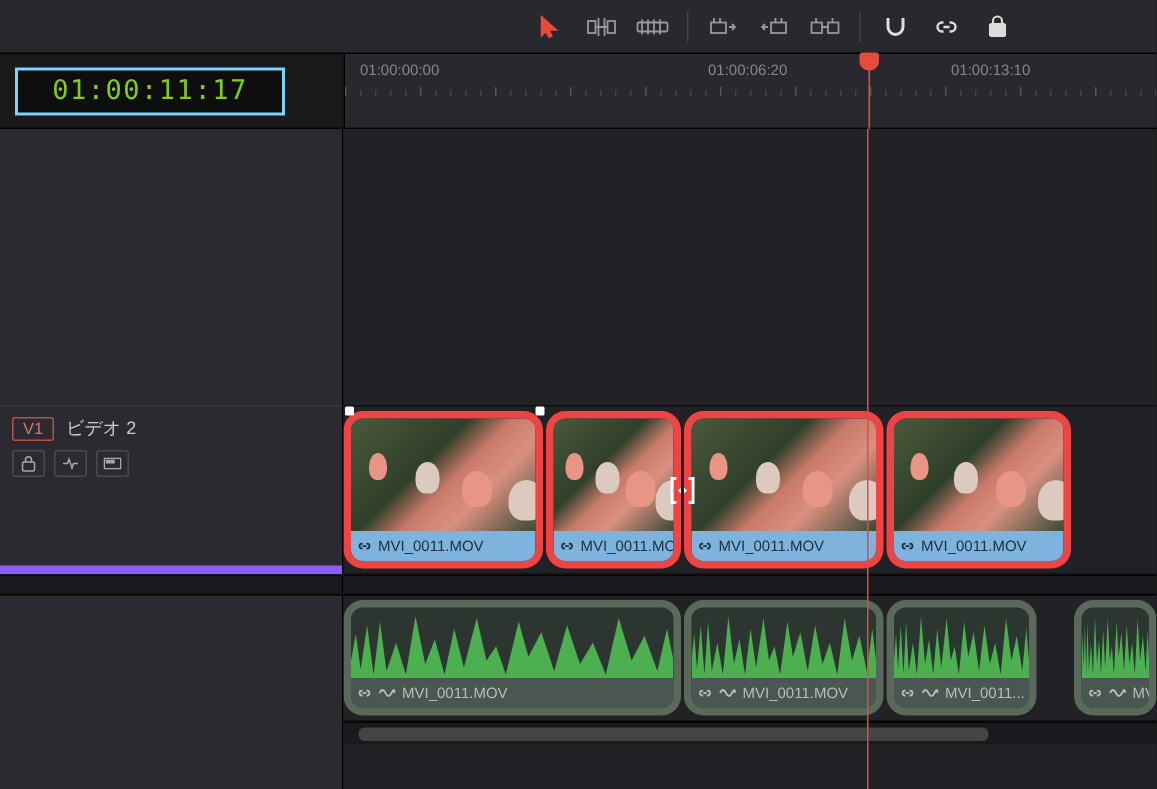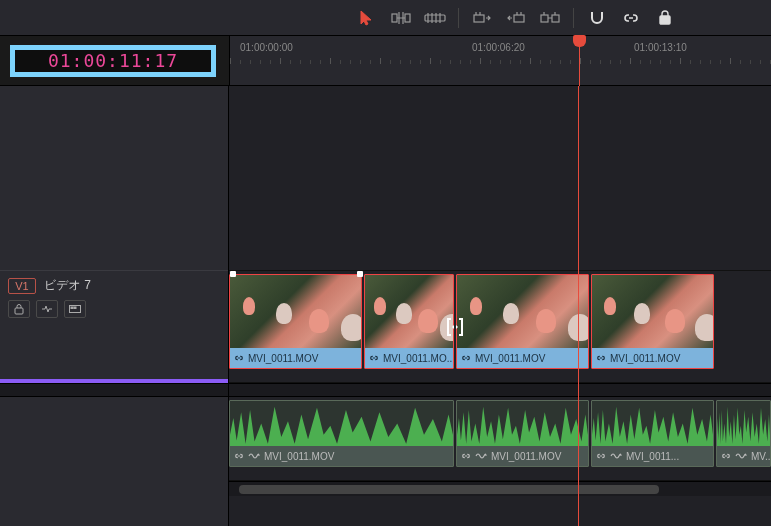--- a/index.html
+++ b/index.html
@@ -8,53 +8,53 @@
 
 
 .toolbar { height: 36px; background: #28282e; display: flex; align-items: center; padding-left: 350px; border-bottom: 1px solid #000; }
 .tool-btn { width: 34px; height: 28px; display: flex; align-items: center; justify-content: center; color: #999; cursor: pointer; }
 .tool-btn.active svg { fill: #e64b3c; stroke: #e64b3c; }
 .tool-sep { width: 1px; height: 20px; background: #444; margin: 0 6px; }
 
 
 .timecode-row { height: 50px; display: flex; border-bottom: 1px solid #000; }
 .timecode-box { width: 229px; display: flex; align-items: center; padding: 7px 10px; }
-.timecode { background: #0e0e0e; border: 5px solid #7dd3fc; width: 206px; height: 32px; color: #ec4899; font-size: 18px; font-family: monospace; display: flex; align-items: center; justify-content: center; letter-spacing: 1px; }
+.timecode { background: #0e0e0e; border: 2px solid #7dd3fc; width: 180px; height: 32px; color: #84cc16; font-size: 18px; font-family: monospace; display: flex; align-items: center; justify-content: center; letter-spacing: 1px; }
 .ruler { flex: 1; position: relative; background: #28282e; border-left: 1px solid #000; }
 .ruler-label { position: absolute; top: 6px; font-size: 10px; color: #888; }
 .ruler-tick { position: absolute; top: 22px; width: 1px; height: 6px; background: #555; }
 .ruler-tick.minor { height: 4px; top: 24px; background: #444; }
 .playhead { position: absolute; top: 0; width: 1px; background: #e64b3c; z-index: 10; }
 .playhead-cap { position: absolute; top: -1px; left: -6px; width: 13px; height: 12px; background: #e64b3c; border-radius: 2px 2px 6px 6px; }
 
 
 .tracks-area { display: flex; flex: 1; position: relative; }
 .track-headers { width: 229px; background: #2a2a30; border-right: 1px solid #000; display: flex; flex-direction: column; }
 .track-content { flex: 1; position: relative; background: #212126; overflow: hidden; }
 
 .spacer-header { height: 185px; border-bottom: 1px solid #3a3a40; }
 .spacer-content { height: 185px; border-bottom: 1px solid #111; background: #212126; }
 
-.track-header { border-bottom: 4px solid #8b5cf6; padding: 6px 8px; }
+.track-header { border-bottom: 6px solid #8b5cf6; padding: 6px 8px; }
 .track-header.video { height: 112px; }
 .track-header.audio { height: 84px; }
 .th-row1 { display: flex; align-items: center; gap: 8px; margin-bottom: 6px; }
 .track-badge { border: 1px solid #b85248; color: #d8776a; font-size: 11px; padding: 1px 6px; border-radius: 2px; width: 28px; text-align: center; }
 .track-label { color: #ccc; font-size: 12px; }
 .track-meta { color: #888; font-size: 10px; margin-left: auto; }
 .th-row2 { display: flex; align-items: center; gap: 6px; margin-bottom: 6px; }
 .mini-btn { width: 22px; height: 18px; border: 1px solid #4a4a4a; border-radius: 2px; display: flex; align-items: center; justify-content: center; color: #aaa; font-size: 10px; cursor: pointer; }
 .mini-btn.mute { border-color: #b85248; color: #d8776a; }
 .track-sub { color: #555; font-size: 11px; padding-left: 2px; }
 
 
 .track-row { position: relative; border-bottom: 1px solid #111; }
 .track-row.video { height: 112px; }
 .track-row.audio { height: 84px; }
-.clip { position: absolute; top: 3px; bottom: 13px; border: 1px solid #ef4444; background: #2a3a45; border-radius: 1px; overflow: hidden; }
+.clip { position: absolute; top: 3px; bottom: 3px; border: 5px solid #ef4444; background: #2a3a45; border-radius: 13px; overflow: hidden; }
 .clip.video .clip-thumb { position: absolute; top: 0; left: 0; right: 0; bottom: 20px; background: linear-gradient(135deg, #4a5a3a 0%, #2f3f2a 40%, #c97a6a 55%, #d89080 70%, #3a4a35 100%); }
 .clip-footer { position: absolute; bottom: 0; left: 0; right: 0; height: 20px; background: #7db3dc; display: flex; align-items: center; gap: 4px; padding: 0 4px; font-size: 10px; color: #1a3040; overflow: hidden; white-space: nowrap; }
 .clip.audio { border-color: #5a6a5a; background: #3a4540; }
 .clip.audio .wave { position: absolute; top: 0; left: 0; right: 0; bottom: 20px; background: #2d3530; overflow: hidden; }
 .clip.audio .wave svg { width: 100%; height: 100%; }
 .clip.audio .clip-footer { background: #4a5652; color: #bbb; }
 .link-icon { width: 10px; height: 10px; flex-shrink: 0; }
 
 .trim-handle { position: absolute; width: 18px; height: 24px; top: 50%; margin-top: -12px; z-index: 5; pointer-events: none; }
 .trim-handle svg { width: 100%; height: 100%; }
@@ -200,21 +200,21 @@
       </div>
   </div>
 
   <div class="tracks-area">
     <div class="track-headers">
       <div class="spacer-header"></div>
 
       <div class="track-header video">
         <div class="th-row1">
           <div class="track-badge">V1</div>
-          <div class="track-label">ビデオ 7</div>
+          <div class="track-label">ビデオ 2</div>
         </div>
         <div class="th-row2">
           <div class="mini-btn">
             <svg width="10" height="11" viewBox="0 0 10 11" fill="none" stroke="#aaa" stroke-width="1">
                 <rect x="1" y="4" width="8" height="6" rx="1"></rect>
                 <path d="M3 4 L3 2.5 A2 2 0 0 1 7 2.5 L7 4"></path>
               </svg>
           </div>
           <div class="mini-btn">
             <svg width="12" height="10" viewBox="0 0 12 10" fill="none" stroke="#aaa" stroke-width="1">
@@ -324,21 +324,21 @@
             <div class="clip-footer">
               <svg class="link-icon" viewBox="0 0 12 12" fill="none" stroke="currentColor" stroke-width="1.4">
                 <path d="M4.5 6 L7.5 6 M4 4 A2 2 0 0 0 4 8 L4.5 8 M8 4 A2 2 0 0 1 8 8 L7.5 8 M4 4 L4.5 4 M8 4 L7.5 4"></path>
               </svg>
               <svg width="12" height="10" viewBox="0 0 12 10" style="flex-shrink:0">
                 <path d="M1 5 Q3 1 5 5 T9 5 T11 5" stroke="#bbb" fill="none" stroke-width="1.2"></path>
               </svg>
               <span>MVI_0011.MOV</span>
             </div>
           </div>
-          <div class="clip audio" style="left: 362px; width: 123px;">
+          <div class="clip audio" style="left: 362px; width: 100px;">
             <div class="wave"><svg viewBox="0 0 200 40" preserveAspectRatio="none">
                 <path d="M0 40 L0 30 L3 15 L6 35 L10 10 L14 38 L18 8 L22 36 L28 20 L34 38 L40 5 L46 32 L52 18 L58 38 L64 12 L70 34 L78 6 L84 30 L90 22 L96 38 L104 8 L110 28 L118 14 L126 36 L134 10 L142 32 L150 20 L158 38 L166 6 L174 30 L182 16 L190 36 L196 12 L200 30 L200 40 Z" fill="#4caf50"></path>
               </svg></div>
             <div class="clip-footer">
               <svg class="link-icon" viewBox="0 0 12 12" fill="none" stroke="currentColor" stroke-width="1.4">
                 <path d="M4.5 6 L7.5 6 M4 4 A2 2 0 0 0 4 8 L4.5 8 M8 4 A2 2 0 0 1 8 8 L7.5 8 M4 4 L4.5 4 M8 4 L7.5 4"></path>
               </svg>
               <svg width="12" height="10" viewBox="0 0 12 10" style="flex-shrink:0">
                 <path d="M1 5 Q3 1 5 5 T9 5 T11 5" stroke="#bbb" fill="none" stroke-width="1.2"></path>
               </svg>

